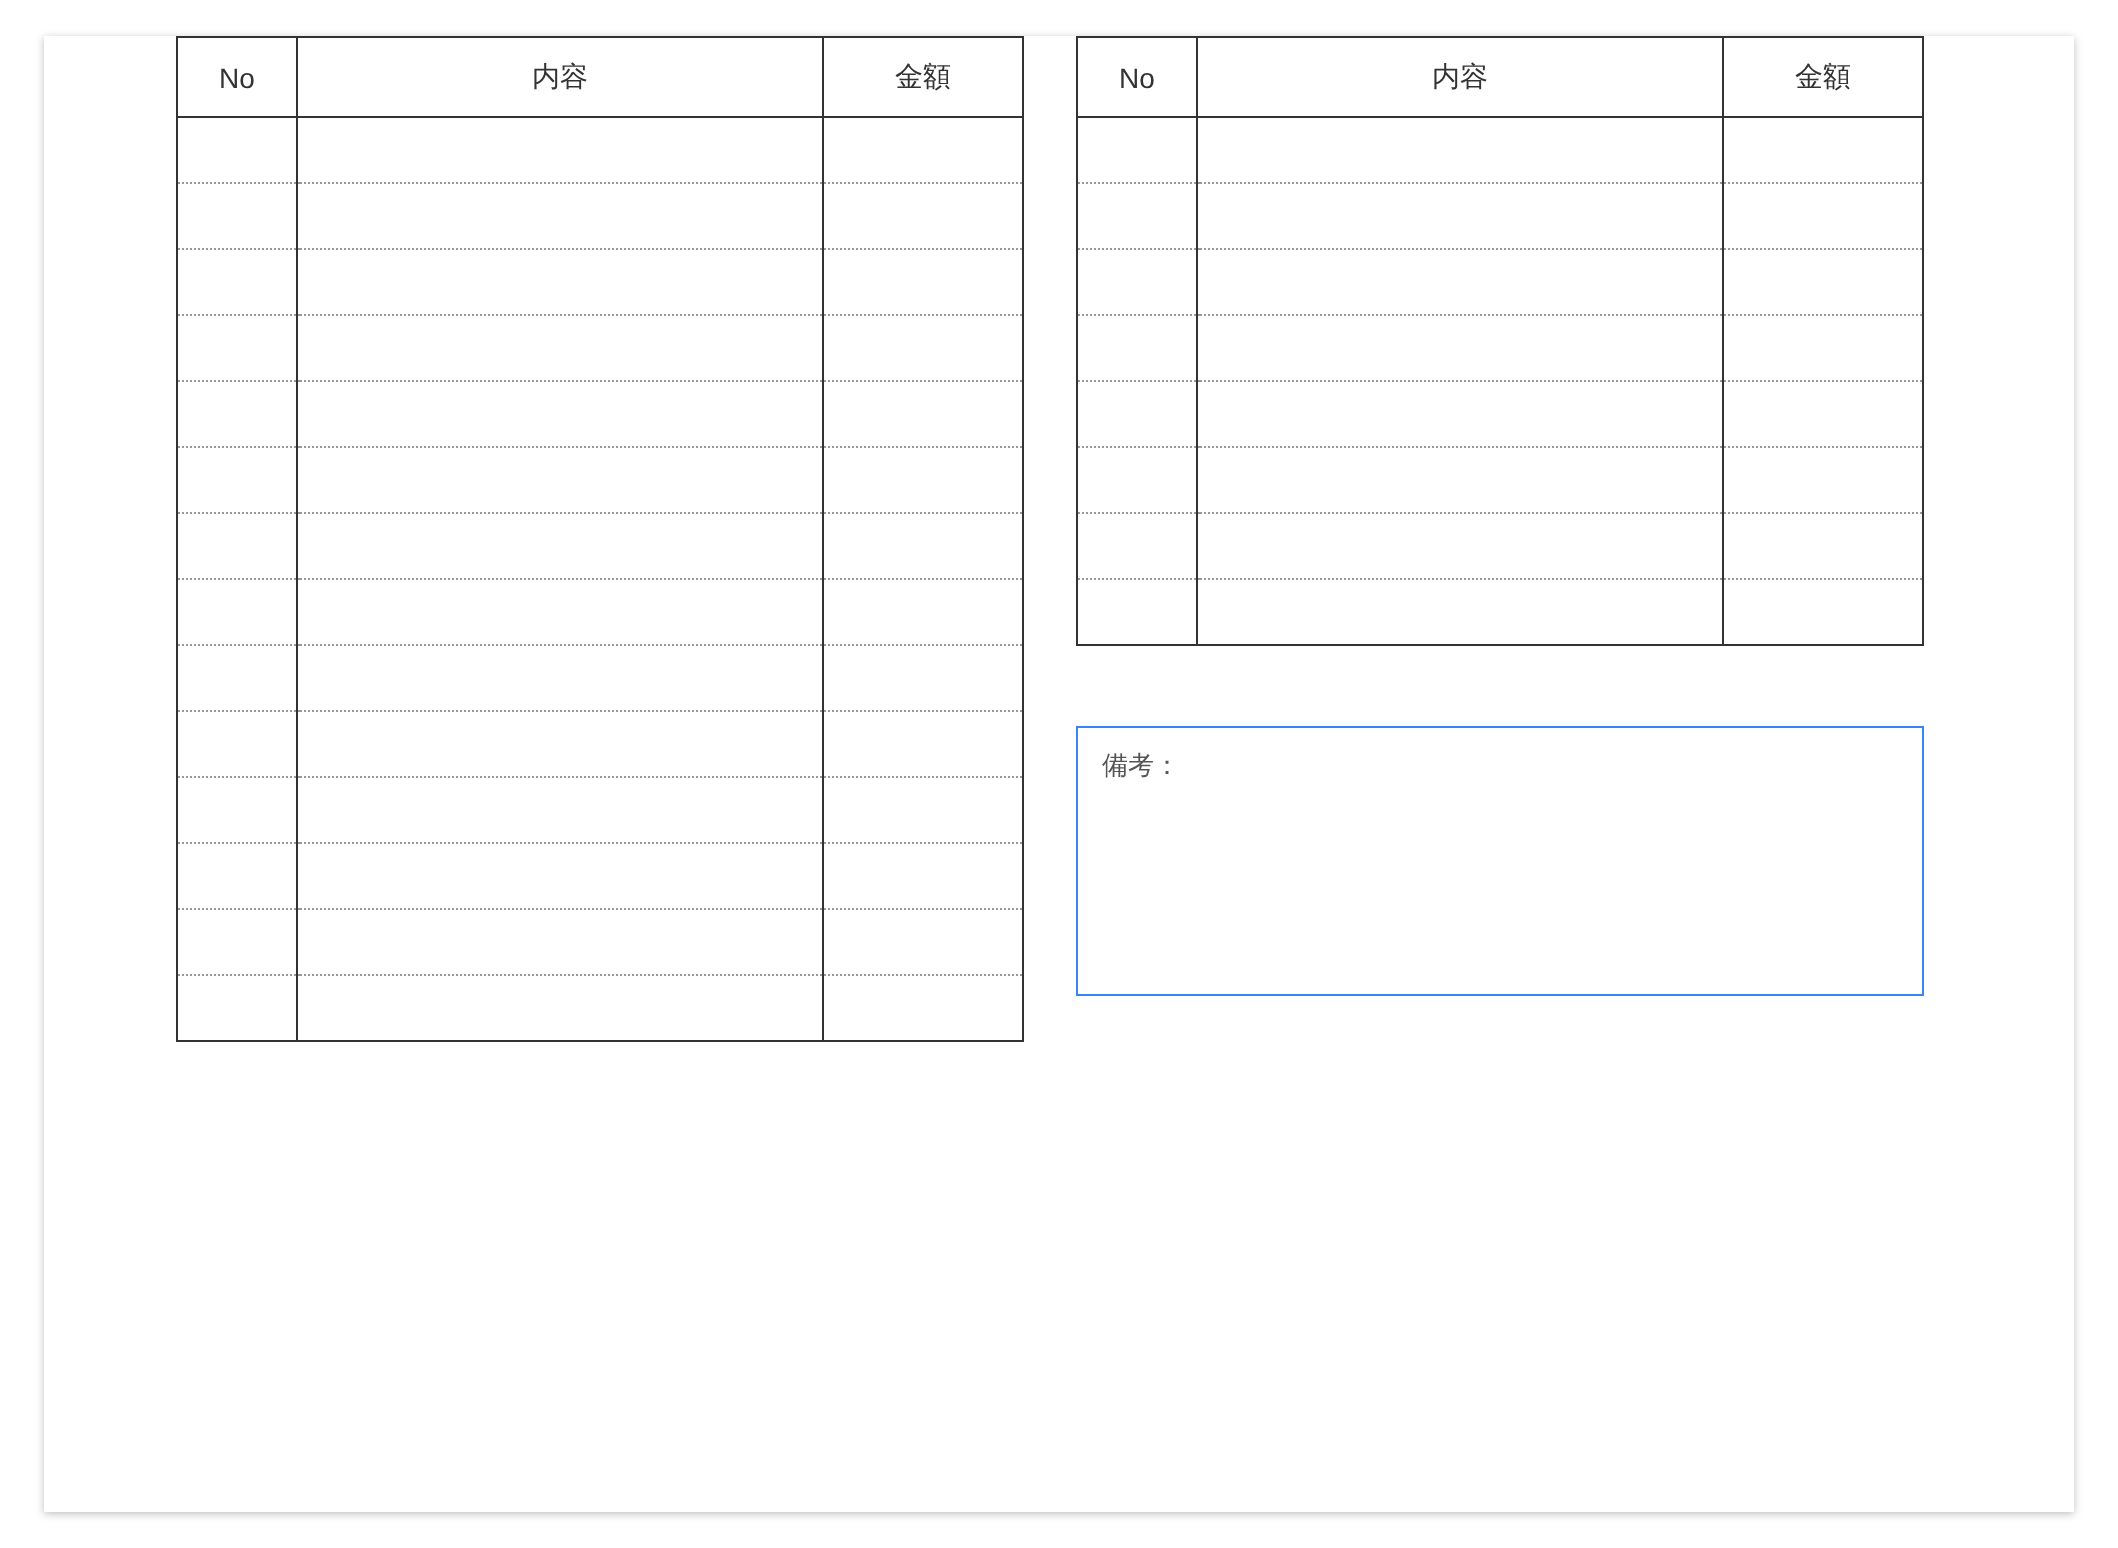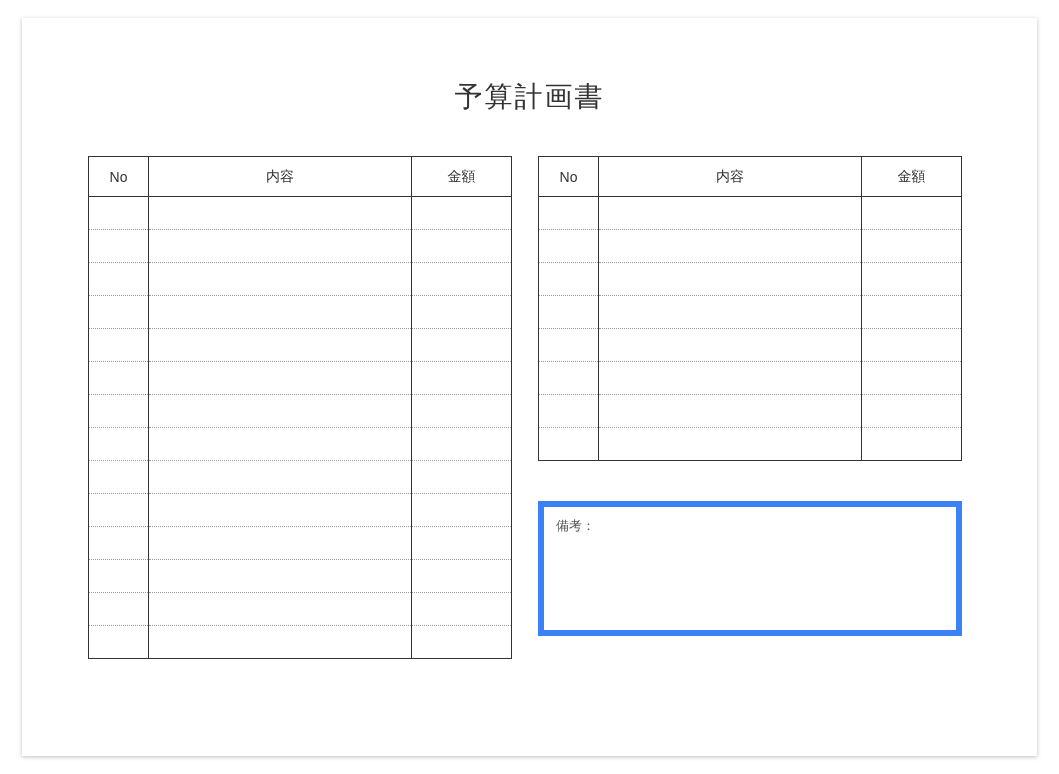--- a/index.html
+++ b/index.html
@@ -98,32 +98,31 @@
       width: 324px;
       letter-spacing: 8px;
     }
     .subtotal-value {
       text-align: right;
       width: 100px;
       padding-right: 6px;
     }
     .notes-box {
       margin-top: 40px;
-      border: 6px solid #3b82f6;
+      border: 1px solid #3b82f6;
       height: 135px;
       padding: 10px 12px;
       font-size: 13px;
       color: #555;
     }
   </style>
 </head>
 <body>
 
 <div class="document-container">
-  <h1 class="title">予算計画書</h1>
 
   <div class="content-area">
 
     <div class="left-col">
       <table class="budget-table">
         <colgroup>
           <col class="col-no">
           <col class="col-content">
           <col class="col-amount">
         </colgroup>

